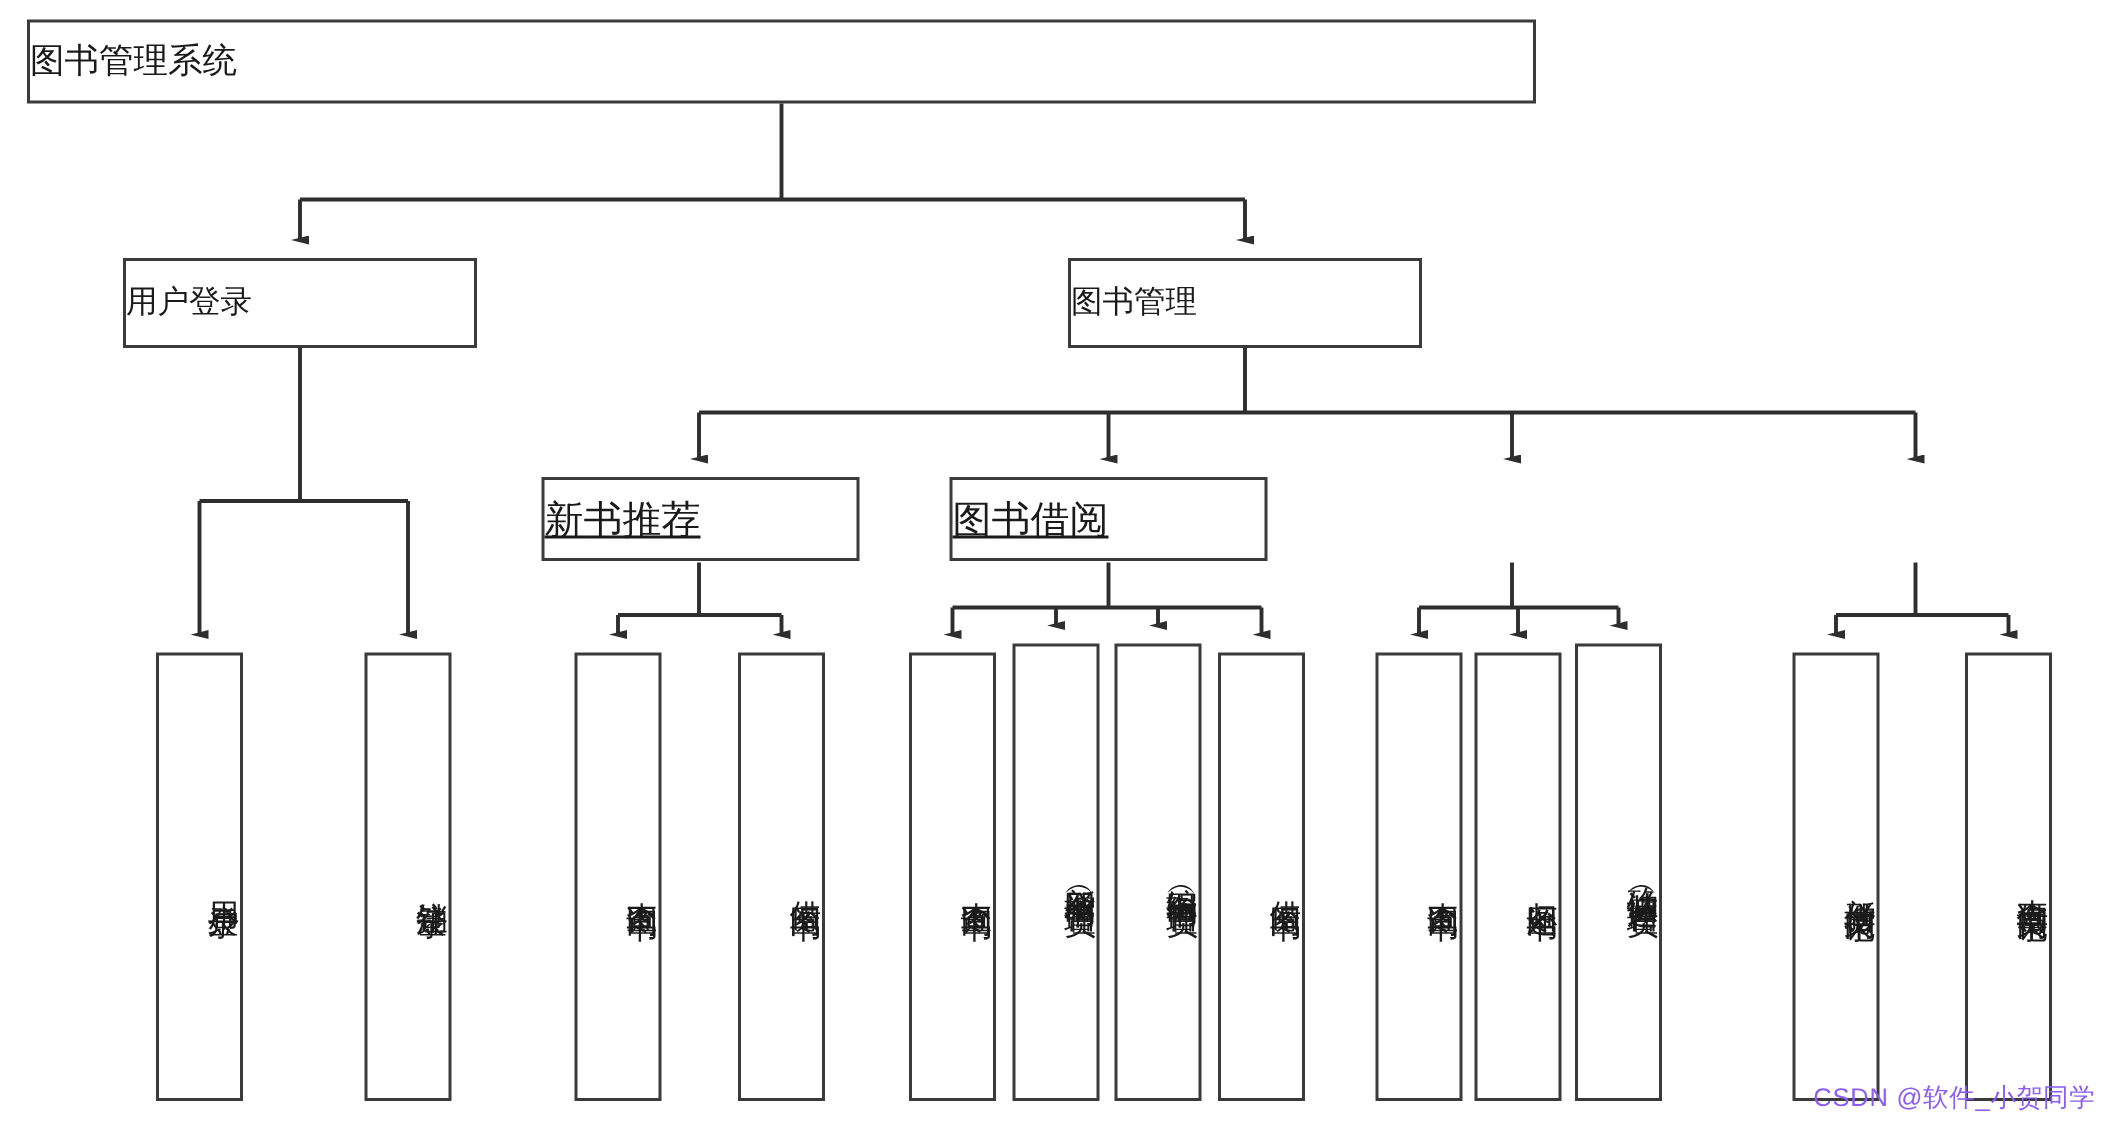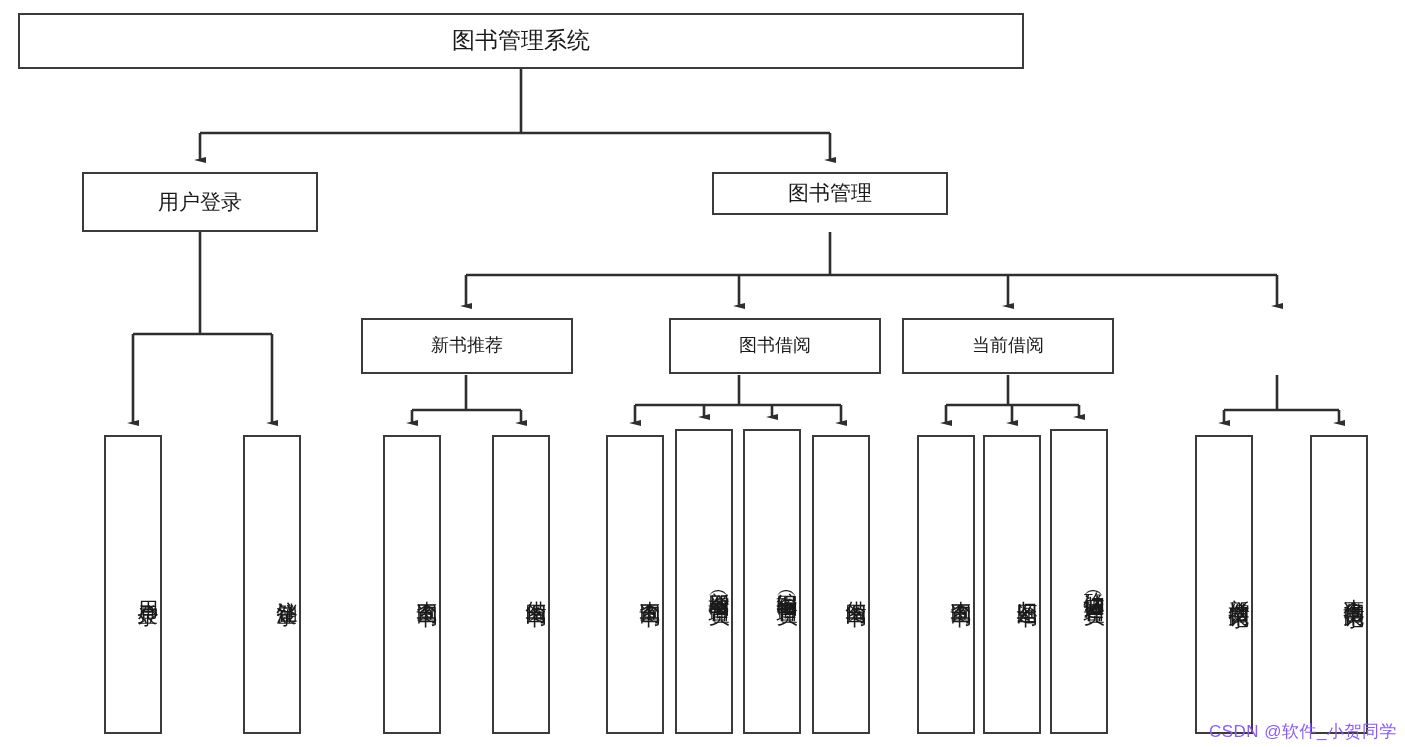--- a/index.html
+++ b/index.html
@@ -23,34 +23,34 @@
     left: 0; top: 0;
     width: 1405px; height: 747px;
     pointer-events: none;
   }
   .node {
     position: absolute;
     background: #ffffff;
     border: 2.5px solid #3b3b3b;
     display: flex;
     align-items: center;
-    justify-content: center;
     color: #1a1a1a;
     line-height: 1.18;
     text-align: center;
     z-index: 2;
   }
   .node.root {
     font-size: 23px;
   }
   .node.lvl2 {
     font-size: 21px;
   }
   .node.lvl3 {
-    font-size: 18px;
+    font-size: 26px;
+    text-decoration: underline;
   }
   .node.leaf {
     font-size: 21px;
     writing-mode: vertical-rl;
     text-orientation: upright;
     align-items: flex-start;
     justify-content: center;
     padding-top: 6px;
     letter-spacing: 2px;
   }
@@ -128,32 +128,29 @@
     </g>
   </svg>
 
   <div class="node root" style="left:18px; top:13px; width:1006px; height:56px;">
     <span class="label">图书管理系统</span>
   </div>
 
   <div class="node lvl2" style="left:82px; top:172px; width:236px; height:60px;">
     <span class="label">用户登录</span>
   </div>
-  <div class="node lvl2" style="left:712px; top:172px; width:236px; height:43px;">
+  <div class="node lvl2" style="left:712px; top:172px; width:236px; height:60px;">
     <span class="label">图书管理</span>
   </div>
 
   <div class="node lvl3" style="left:361px; top:318px; width:212px; height:56px;">
     <span class="label">新书推荐</span>
   </div>
-  <div class="node lvl3" style="left:633px; top:318px; width:212px; height:56px;margin-left:36px;">
+  <div class="node lvl3" style="left:633px; top:318px; width:212px; height:56px;">
     <span class="label">图书借阅</span>
-  </div>
-  <div class="node lvl3" style="left:902px; top:318px; width:212px; height:56px;">
-    <span class="label">当前借阅</span>
   </div>
 
   <div class="node leaf" style="left:104px; top:435px; width:58px; height:299px;">
     <span class="label">用户登录</span>
   </div>
   <div class="node leaf" style="left:243px; top:435px; width:58px; height:299px;">
     <span class="label">注销登录</span>
   </div>
 
   <div class="node leaf" style="left:383px; top:435px; width:58px; height:299px;">

